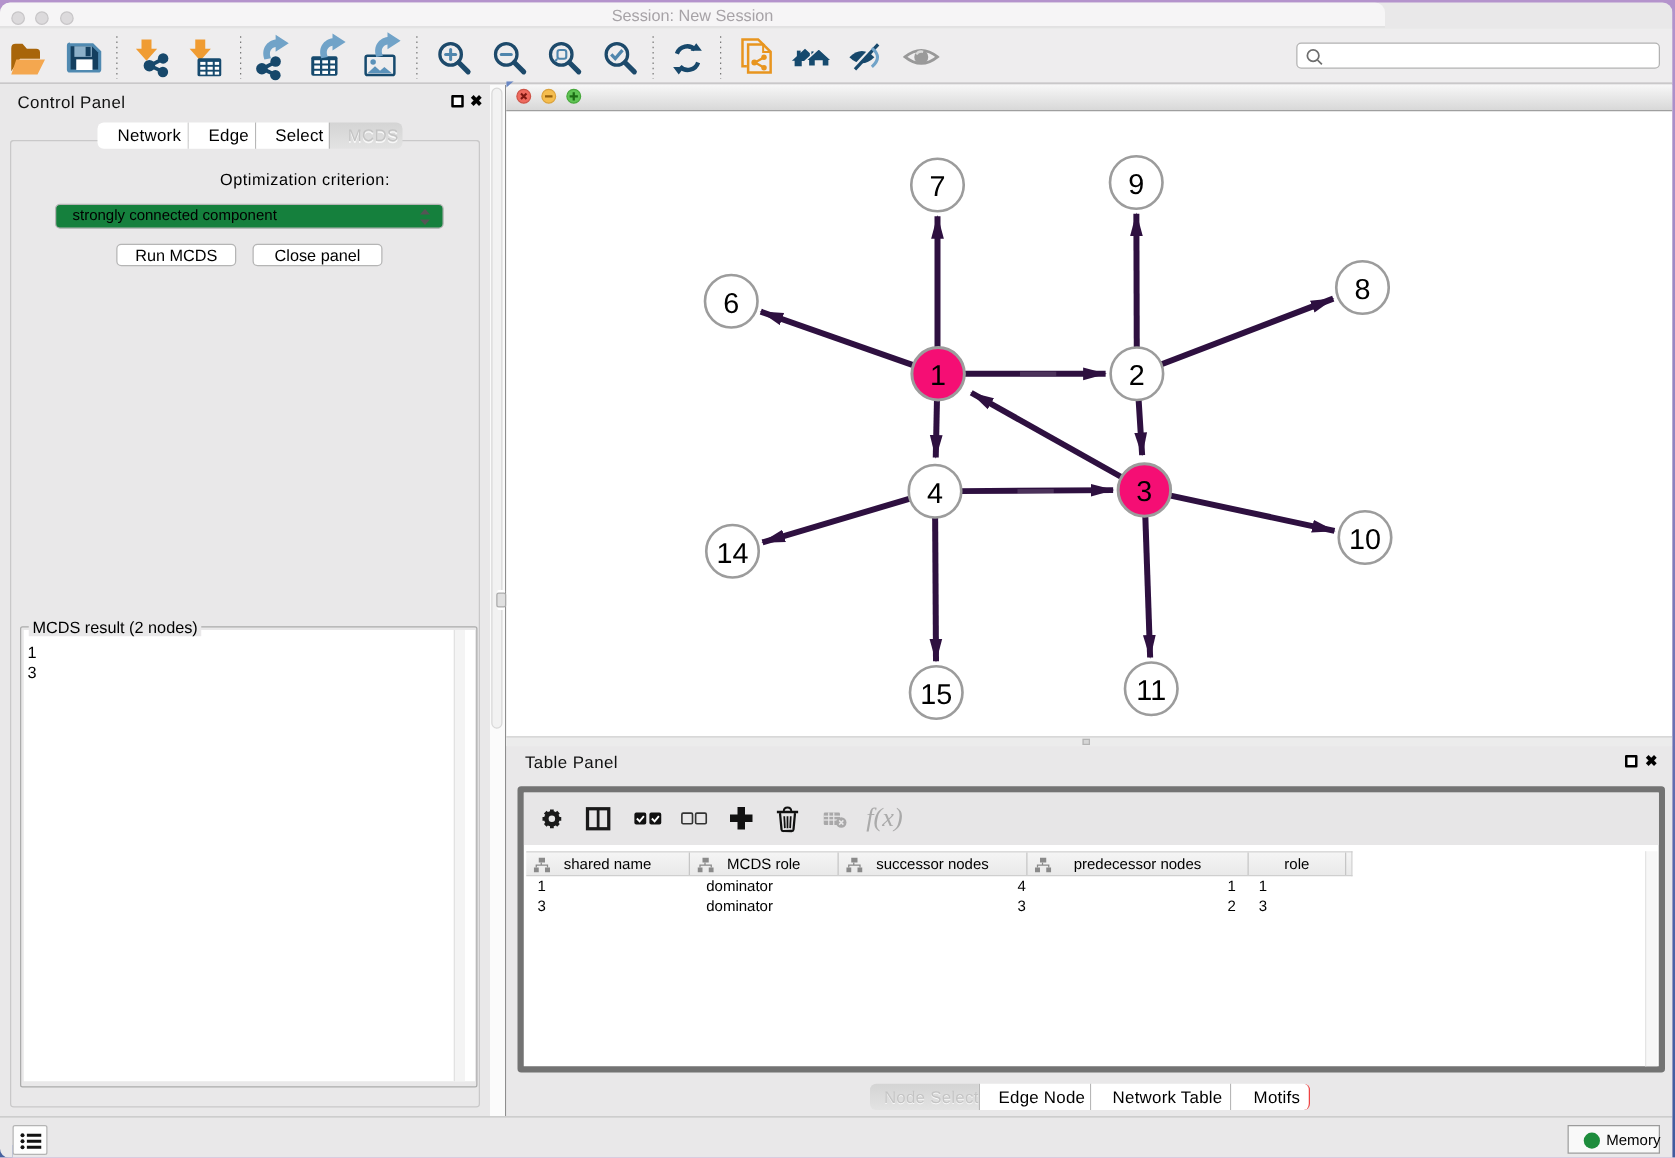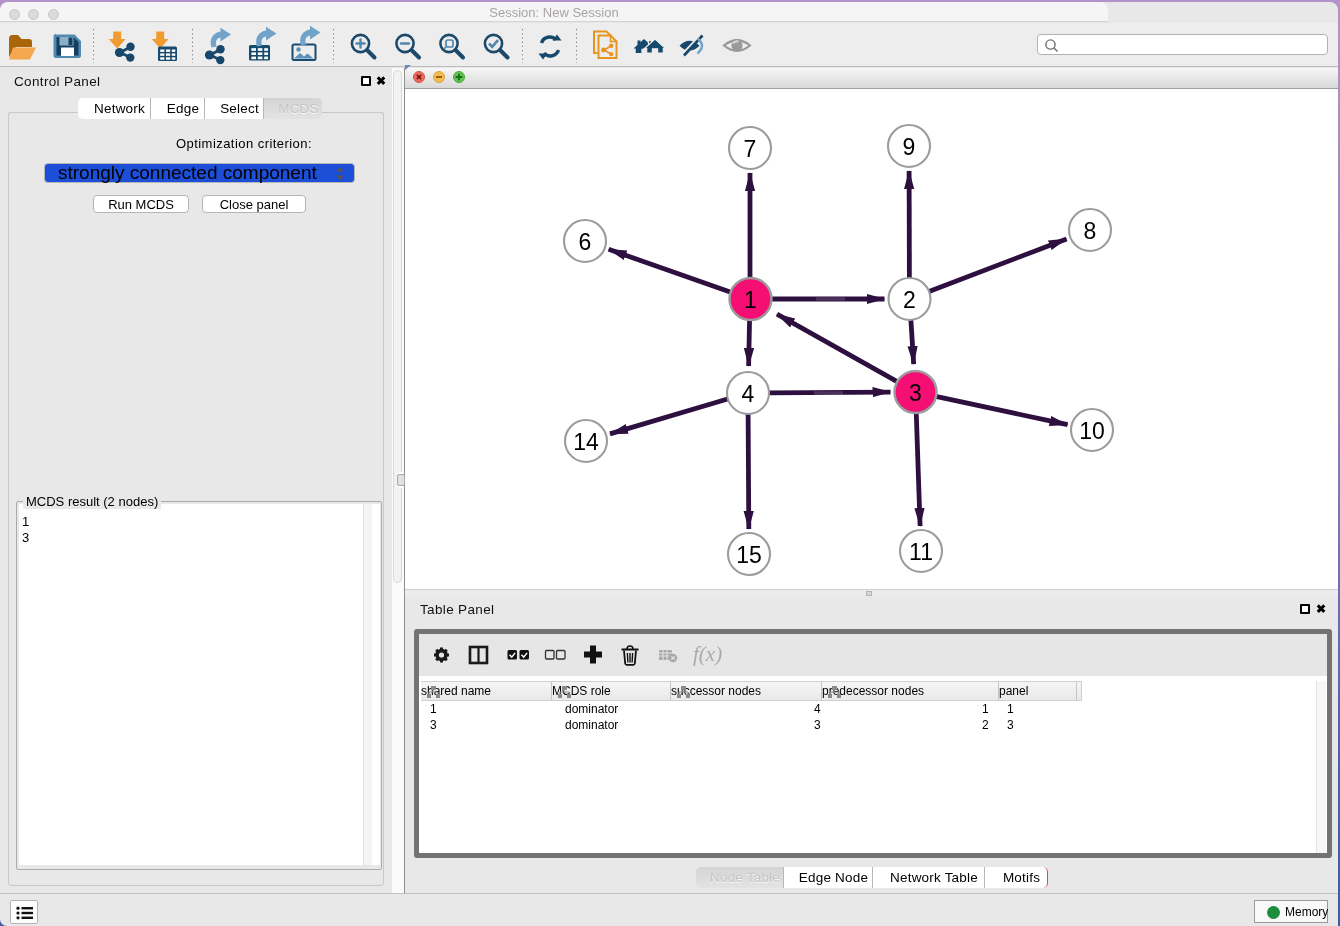--- a/index.html
+++ b/index.html
@@ -36,22 +36,22 @@
 .tab { position:absolute; top:0; height:21px; text-align:center; font-size:13.5px; font-weight:normal; letter-spacing:0.2px;
   color:#000; background:#fff; line-height:21px; border-right:1px solid #b7b7b7;padding-left:11px; }
 .tab.first { border-radius:5px 0 0 5px; }
 .tab.sel { background:linear-gradient(#d4d4d4,#e3e3e3); color:#c4c4c4; border-right:none;
   text-shadow:0 1px 0 #f8f8f8; border-radius:0 5px 5px 0; }
 #cpbody { position:absolute; left:8px; top:44px; width:376px; height:774px;
   border:1px solid #c9c8c9; border-radius:3px; background:#e9e8e9; }
 #cpstrip { position:absolute; left:8px; top:44px; width:376px; height:14px;
   background:linear-gradient(#d9d9d9,#e7e7e7); border:1px solid #c9c8c9; border-bottom:none; border-radius:3px 3px 0 0; }
 #optlabel { position:absolute; left:0; top:68px; width:400px; text-align:center; font-size:13px; letter-spacing:0.45px; color:#000;margin-left:44px; }
-#dropdown { position:absolute; left:44px; top:95px; width:311px; height:20px; background:#1d4ed8;
-  border:1px solid #b5b5b5; border-radius:4px; font-size:19px; line-height:17px; padding-left:13px; color:#000; }
+#dropdown { position:absolute; left:44px; top:95px; width:311px; height:20px; background:#15803d;
+  border:1px solid #b5b5b5; border-radius:4px; font-size:12px; line-height:17px; padding-left:13px; color:#000; }
 .btn { position:absolute; height:18px; background:#fff; border:1px solid #b5b5b5; border-radius:4px;
   font-size:13px; text-align:center; line-height:17px; color:#000; }
 #mcdsbox { position:absolute; left:16px; top:433px; width:366px; height:369px;
   border:1px solid #ababab; border-radius:2px; }
 #mcdslabel { position:absolute; left:6px; top:-8px; background:#e9e8e9; padding:0 3px;
   font-size:13px; color:#000; }
 #mcdstext { position:absolute; left:2px; top:2px; width:361px; height:361px; background:#fff;
   font-size:13px; color:#000; padding:10px 0 0 3px; line-height:16px; }
 #mcdssb { position:absolute; right:8px; top:0px; width:9px; height:361px; background:#f4f4f4; border-left:1px solid #e2e2e2;}
 
@@ -79,21 +79,21 @@
 
 
 #tpanel { position:absolute; left:405px; top:595px; width:935px; height:296px; background:#e9e8e9; }
 #tpanel .ptitle { position:absolute; left:15px; top:5px; font-size:13.5px; letter-spacing:0.35px; color:#111; }
 #tcontainer { position:absolute; left:9px; top:32px; width:918px; height:229px;
   border:5px solid #737373; border-radius:3px; background:#fff; overflow:hidden; }
 #ttoolbar { position:absolute; left:0; top:0; width:916px; height:42px; background:#e7e6e7; }
 #thead { position:absolute; left:2px; top:47px; width:661px; height:20px;
   background:linear-gradient(#f5f5f5,#e9e9e9); border:1px solid #cfcfcf; border-left:none; display:flex; }
 .th { position:relative; height:18px; border-right:1px solid #c6c6c6; font-size:12px;
-  line-height:18px; color:#000; }
+  text-align:center; line-height:18px; color:#000; }
 .thicon { position:absolute; left:6px; top:3px; }
 #trows { position:absolute; left:7px; top:67px; width:900px; font-size:12px; color:#000; }
 .trow { height:16px; line-height:16px; position:relative; }
 .trow span { position:absolute; }
 #tsb { position:absolute; right:1px; top:47px; width:10px; height:181px; background:#f7f7f7; border-left:1px solid #e4e4e4; }
 #ttabs { position:absolute; left:291px; top:270px; height:21px; }
 #memorybtn { position:absolute; width:74px; height:23px; background:#f9f9f9;
   border:1px solid #9b9b9b; font-size:12px; color:#000; line-height:22px; text-align:center; }
 
 
@@ -453,42 +453,42 @@
                 </g>
               </svg></span>successor nodes</div>
         <div class="th" style="width:177px;"><span class="thicon"><svg width="13" height="12">
                 <g fill="#8a8a8a">
                   <rect x="4" y="0" width="5" height="4"></rect>
                   <rect x="0" y="8" width="4" height="4"></rect>
                   <rect x="9" y="8" width="4" height="4"></rect>
                   <path d="M6,4 v2 M2,8 v-2 h9 v2" stroke="#8a8a8a" fill="none"></path>
                 </g>
               </svg></span>predecessor nodes</div>
-        <div class="th" style="width:78px;border-right:1px solid #c6c6c6;">panel</div>
+        <div class="th" style="width:78px;border-right:1px solid #c6c6c6;">role</div>
       </div>
       <div id="trows">
         <div class="trow">
             <span style="left:4px;">1</span>
             <span style="left:139px;">dominator</span>
             <span style="left:388px;">4</span>
             <span style="left:556px;">1</span>
             <span style="left:581px;">1</span>
           </div>
         <div class="trow">
             <span style="left:4px;">3</span>
             <span style="left:139px;">dominator</span>
             <span style="left:388px;">3</span>
             <span style="left:556px;">2</span>
             <span style="left:581px;">3</span>
           </div>
       </div>
       <div id="tsb"></div>
     </div>
     <div class="tabs" id="ttabs">
-      <div class="tab sel first" style="left:0;width:87px;border-radius:5px 0 0 5px;">Node Table</div>
+      <div class="tab sel first" style="left:0;width:87px;border-radius:5px 0 0 5px;">Node Select</div>
       <div class="tab" style="left:87px;width:90px;border-left:1px solid #b7b7b7;">Edge Node</div>
       <div class="tab" style="left:177px;width:112px;">Network Table</div>
       <div class="tab" style="left:289px;width:63px;border-radius:0 5px 5px 0;border-right:1px solid #ef4444;">Motifs</div>
     </div>
   </div>
   <div id="statusbar">
     <div id="listbtn">
       <svg width="18" height="14" style="position:absolute;left:5px;top:5px;">
         <g fill="#111">
             <circle cx="2" cy="2.2" r="1.6"></circle>

